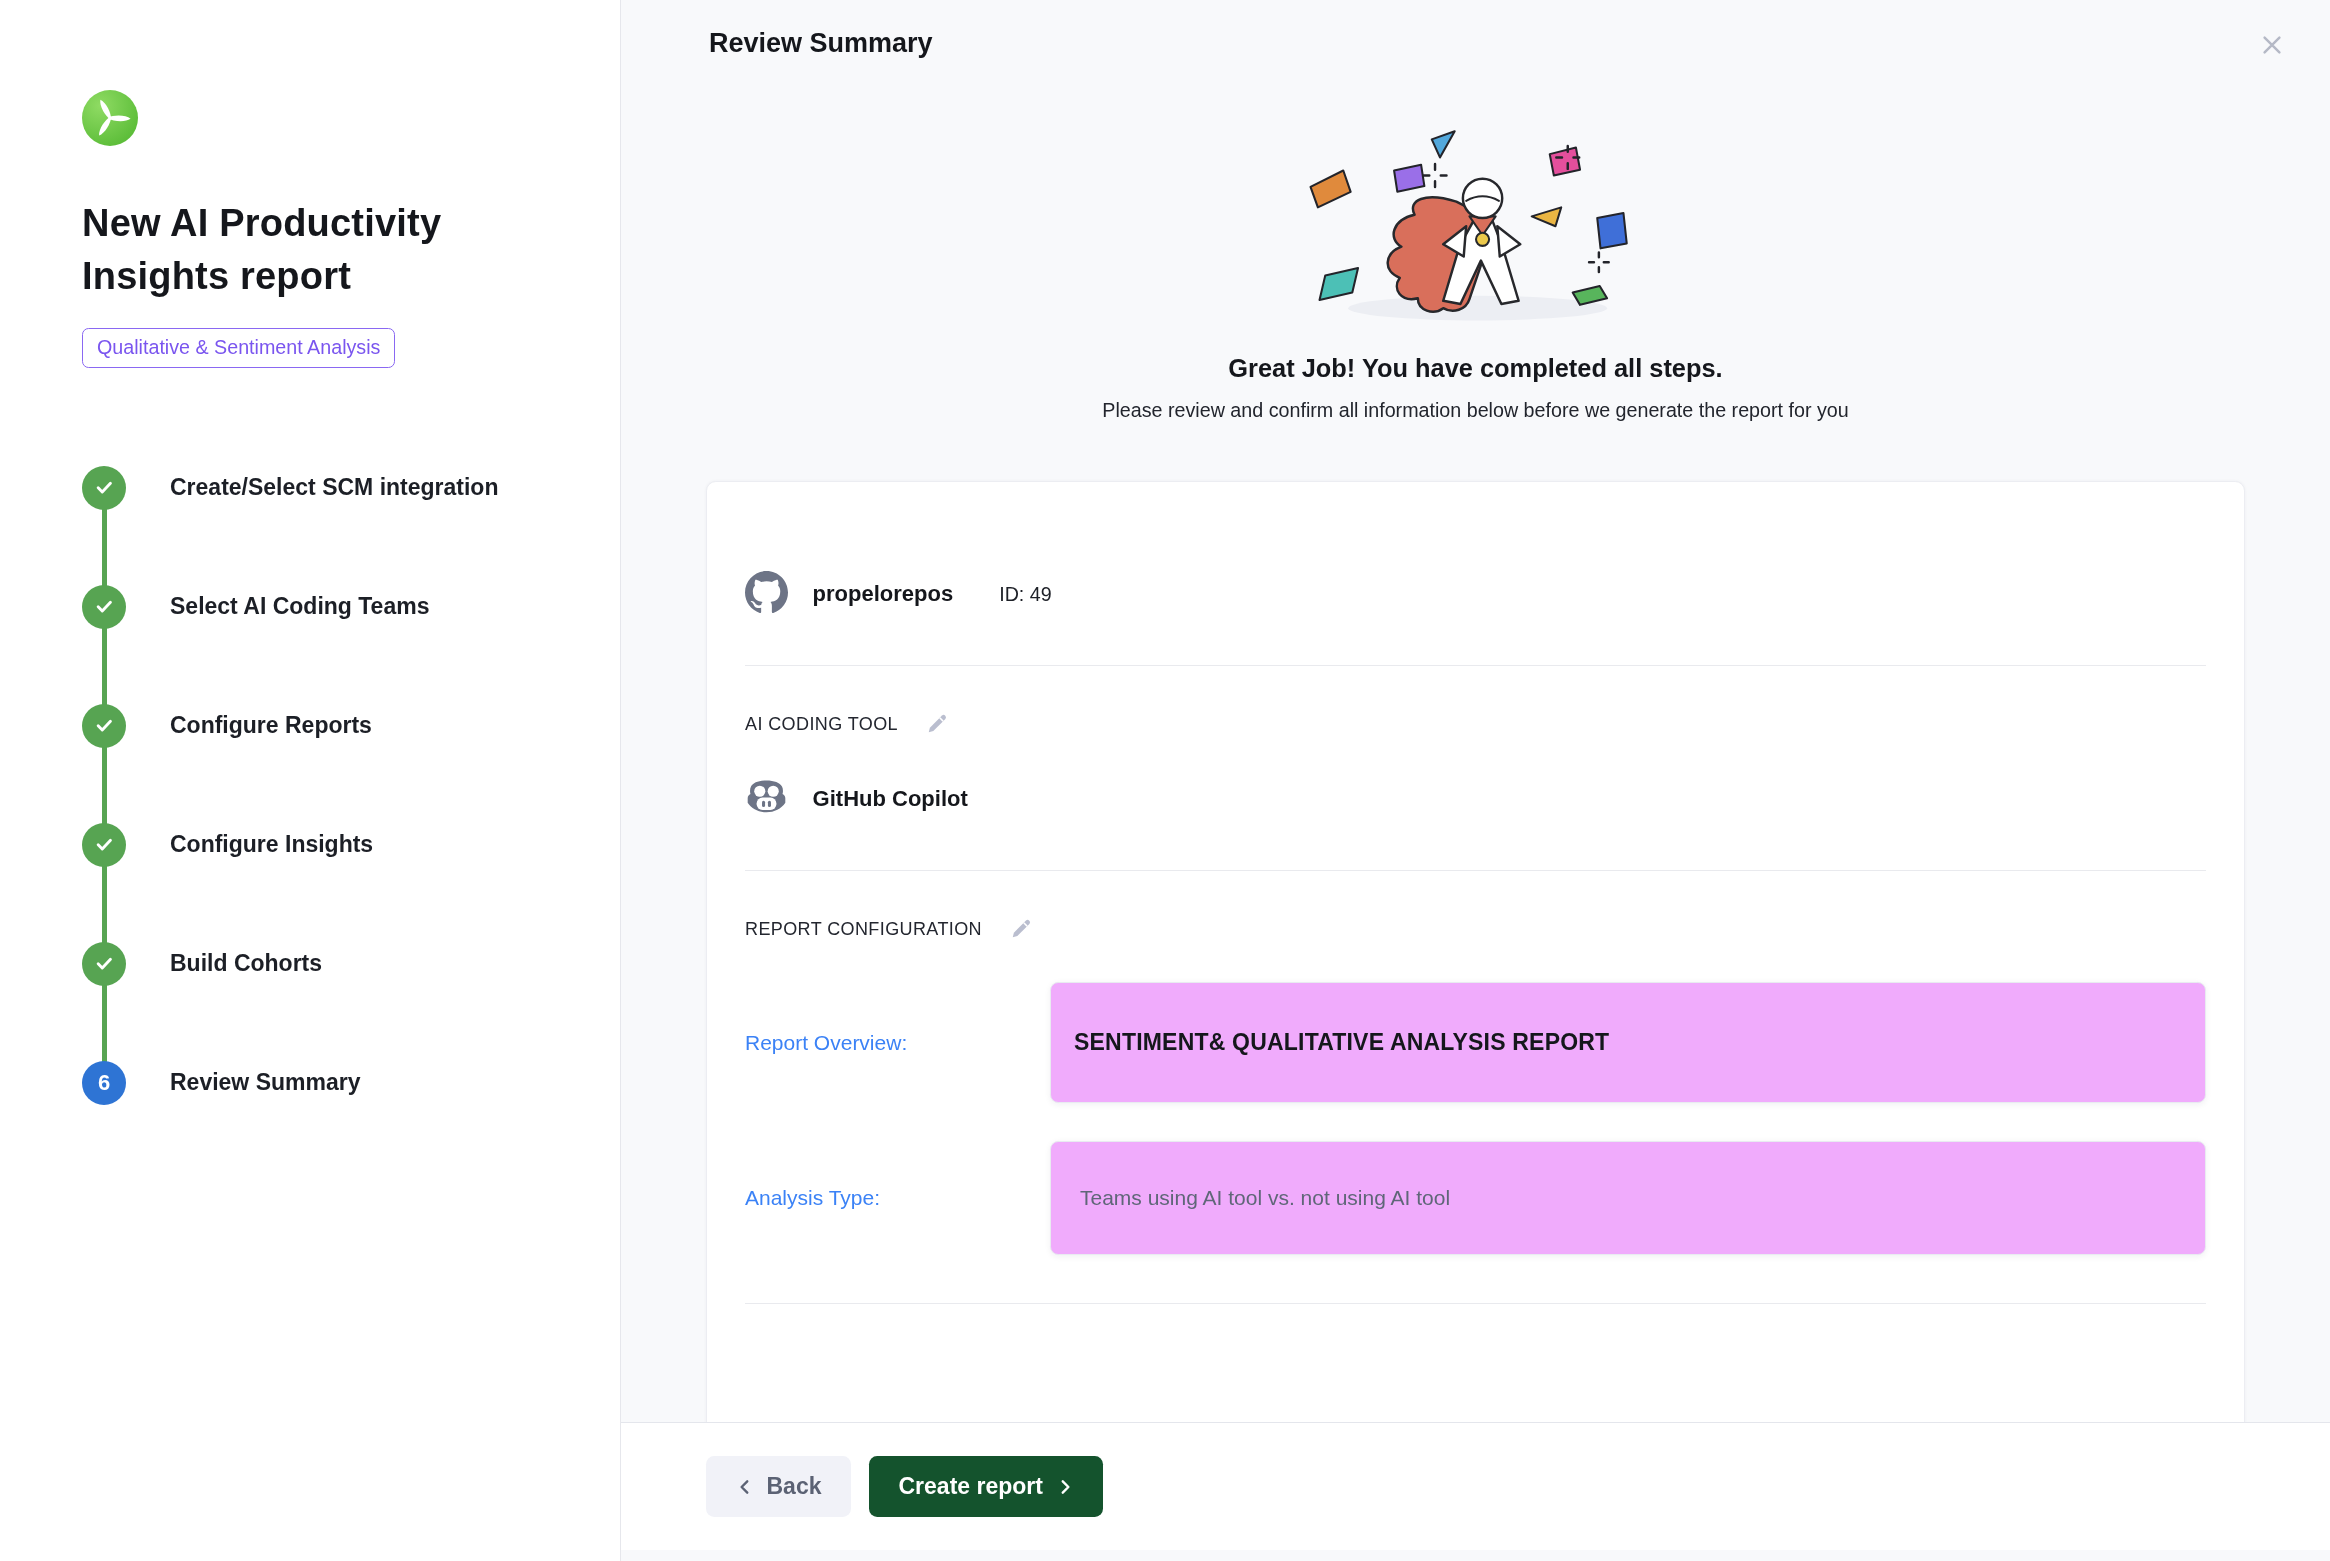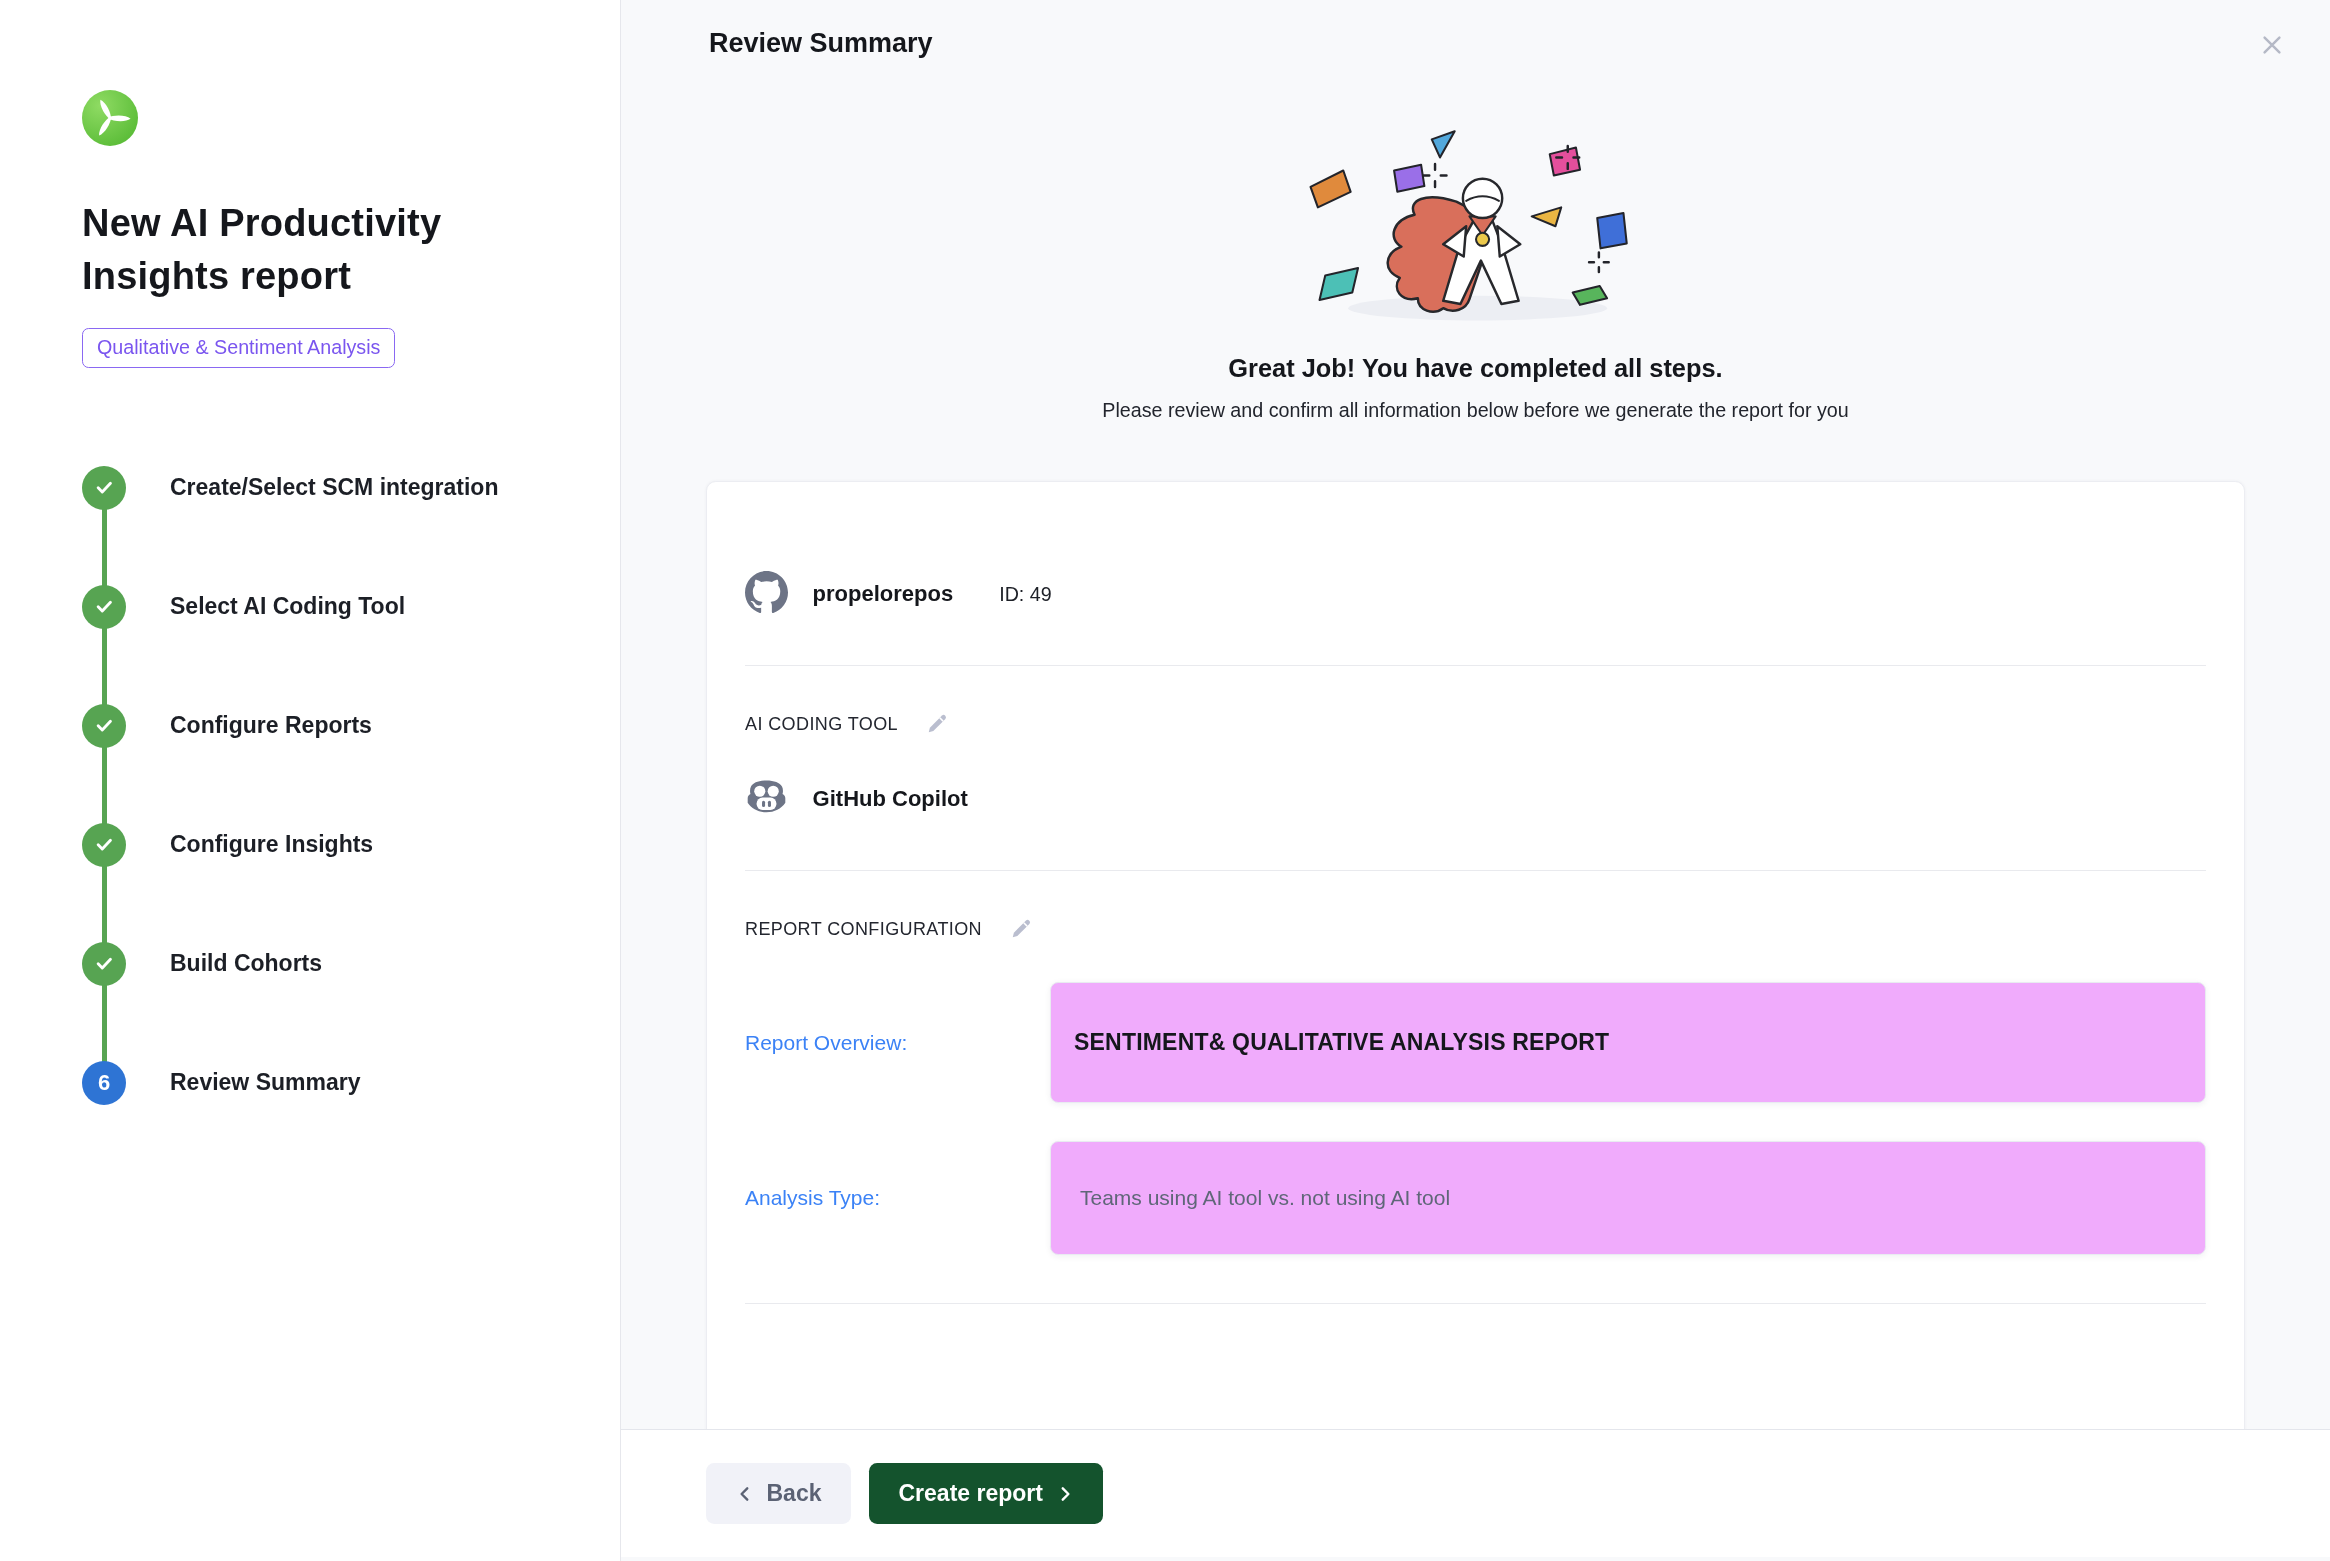--- a/index.html
+++ b/index.html
@@ -92,21 +92,21 @@
     border: 0.8px solid #e9ebf1;
     border-radius: 8.2px;
     box-shadow: 0 1.6px 6.6px rgba(25,30,50,.06);
     padding: 46px 23px;
   }
   .field-box.strong { font-size: 23px; font-weight: 700; color: #15171c; letter-spacing: 0.2px; }
   .field-box.muted { font-size: 21px; font-weight: 400; color: #5f6678; padding: 44px 29px; }
 
   
   .footer {
-    position: absolute; bottom: 5px; left: 0; right: 0; height: 128px;
+    position: absolute; bottom: 12px; left: 0; right: 0; height: 128px;
     background: #ffffff; border-top: 1.6px solid #e4e6ec;
     display: flex; align-items: center; padding-left: 85px; gap: 18px;
   }
   .btn {
     height: 61px; border: none; border-radius: 8.2px;
     display: inline-flex; align-items: center; gap: 13px;
     font-family: "Liberation Sans", sans-serif;
     font-size: 23px; font-weight: 700; cursor: pointer; padding: 0 29.5px;
   }
   .btn-back { background: #f1f2f8; color: #5b6274; }
@@ -149,21 +149,21 @@
         </span>
         <span class="step-label">Create/Select SCM integration</span>
       </div>
 
       <div class="step">
         <span class="step-dot done">
           <svg width="24.6" height="24.6" viewBox="0 0 24 24">
               <path d="M6 12.5l4 4 8-8.5" stroke="#fff" stroke-width="2.8" fill="none" stroke-linecap="round" stroke-linejoin="round"></path>
             </svg>
         </span>
-        <span class="step-label">Select AI Coding Tool</span>
+        <span class="step-label">Select AI Coding Teams</span>
       </div>
 
       <div class="step">
         <span class="step-dot done">
           <svg width="24.6" height="24.6" viewBox="0 0 24 24">
               <path d="M6 12.5l4 4 8-8.5" stroke="#fff" stroke-width="2.8" fill="none" stroke-linecap="round" stroke-linejoin="round"></path>
             </svg>
         </span>
         <span class="step-label">Configure Reports</span>
       </div>

